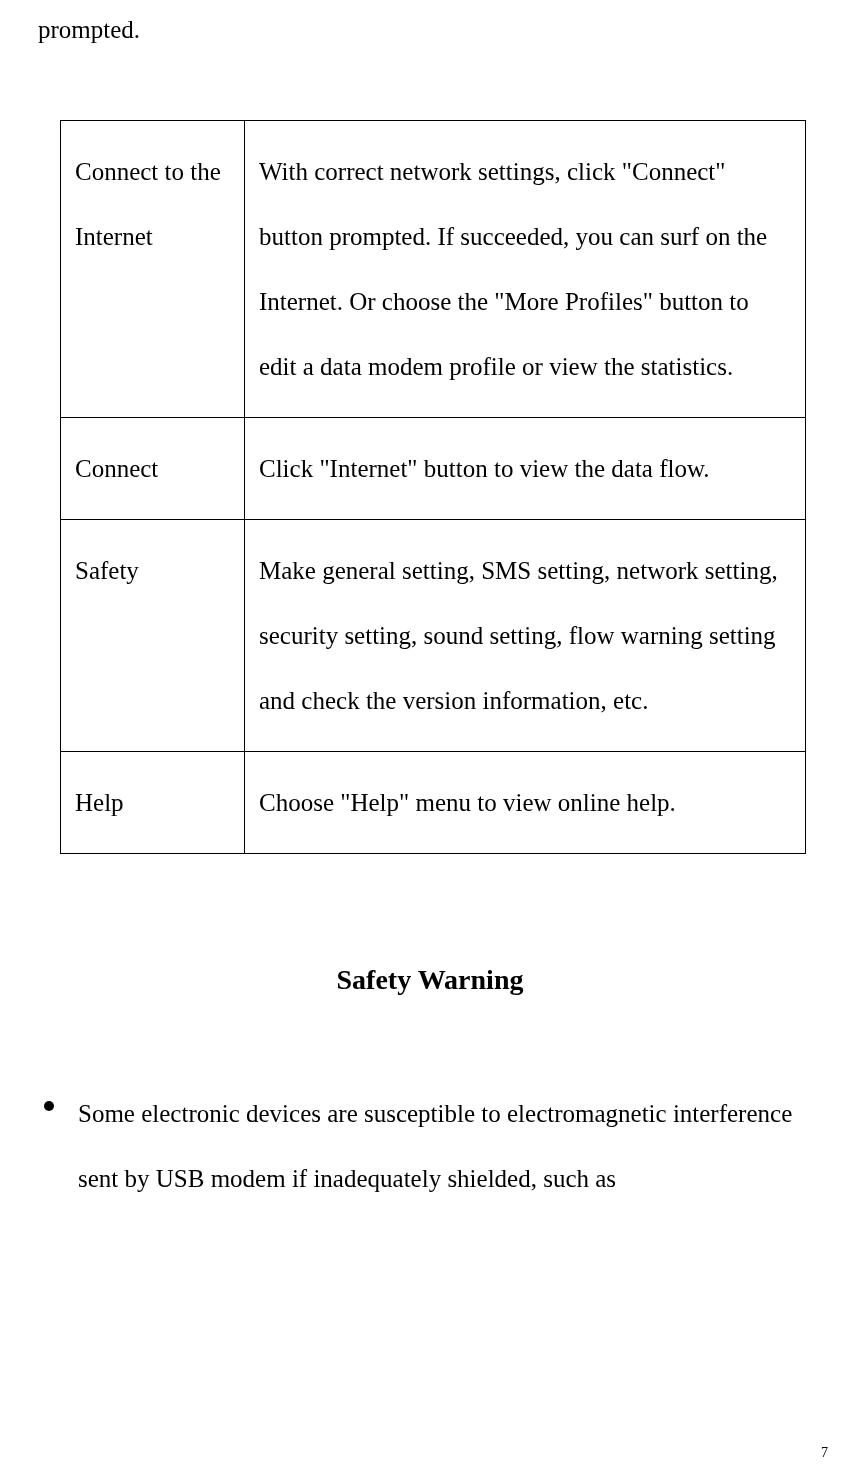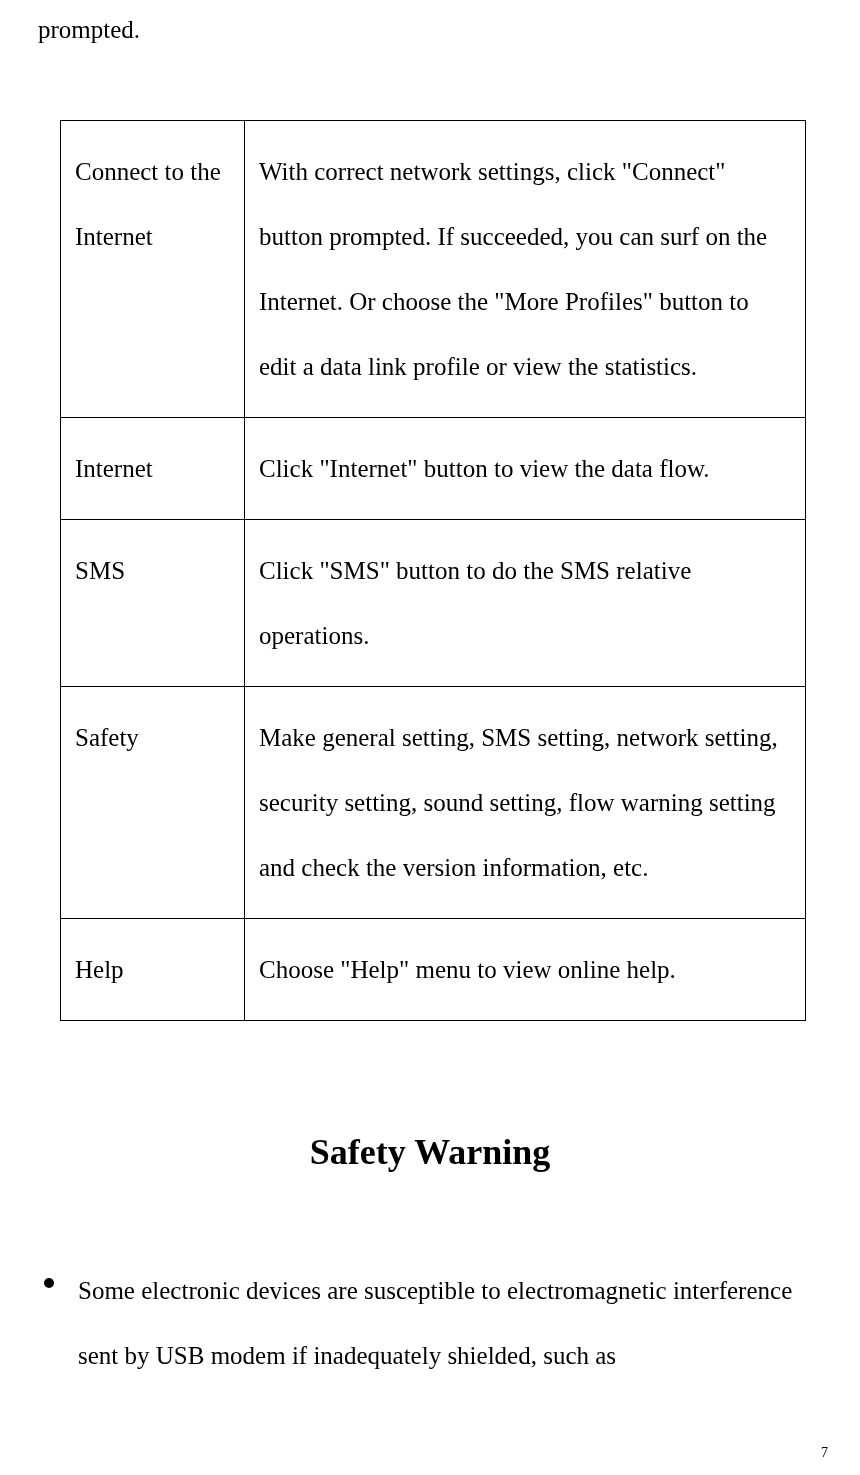--- a/index.html
+++ b/index.html
@@ -38,21 +38,21 @@
       line-height: 2.6;
     }
     td.col-left {
       width: 184px;
     }
     td.col-right {
       width: auto;
     }
     .heading {
       text-align: center;
-      font-size: 36px;
+      font-size: 28px;
       font-weight: bold;
       margin-top: 110px;
       margin-bottom: 85px;
     }
     .bullet-list {
       list-style: none;
       padding-left: 0;
     }
     .bullet-item {
       position: relative;
@@ -80,29 +80,25 @@
 </head>
 <body>
 
 <p class="intro-text">prompted.</p>
 
 <div class="table-container">
   <table>
     <tbody>
       <tr>
         <td class="col-left">Connect to the Internet</td>
-        <td class="col-right">With correct network settings, click "Connect" button prompted. If succeeded, you can surf on the Internet. Or choose the "More Profiles" button to edit a data link profile or view the statistics.</td>
+        <td class="col-right">With correct network settings, click "Connect" button prompted. If succeeded, you can surf on the Internet. Or choose the "More Profiles" button to edit a data modem profile or view the statistics.</td>
       </tr>
       <tr>
-        <td class="col-left">Internet</td>
+        <td class="col-left">Connect</td>
         <td class="col-right">Click "Internet" button to view the data flow.</td>
-      </tr>
-      <tr>
-        <td class="col-left">SMS</td>
-        <td class="col-right">Click "SMS" button to do the SMS relative operations.</td>
       </tr>
       <tr>
         <td class="col-left">Safety</td>
         <td class="col-right">Make general setting, SMS setting, network setting, security setting, sound setting, flow warning setting and check the version information, etc.</td>
       </tr>
       <tr>
         <td class="col-left">Help</td>
         <td class="col-right">Choose "Help" menu to view online help.</td>
       </tr>
     </tbody>

